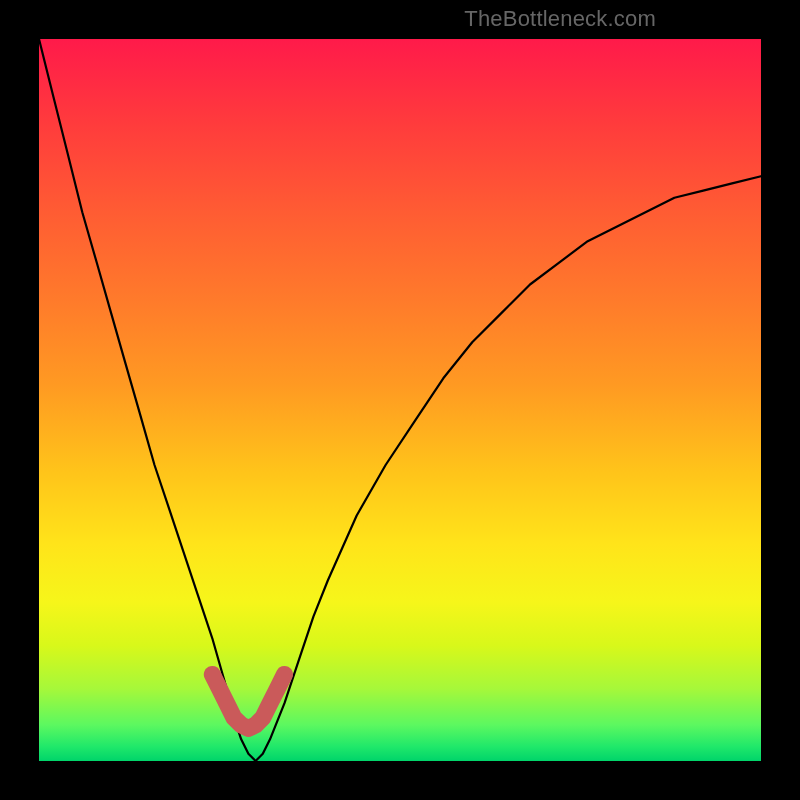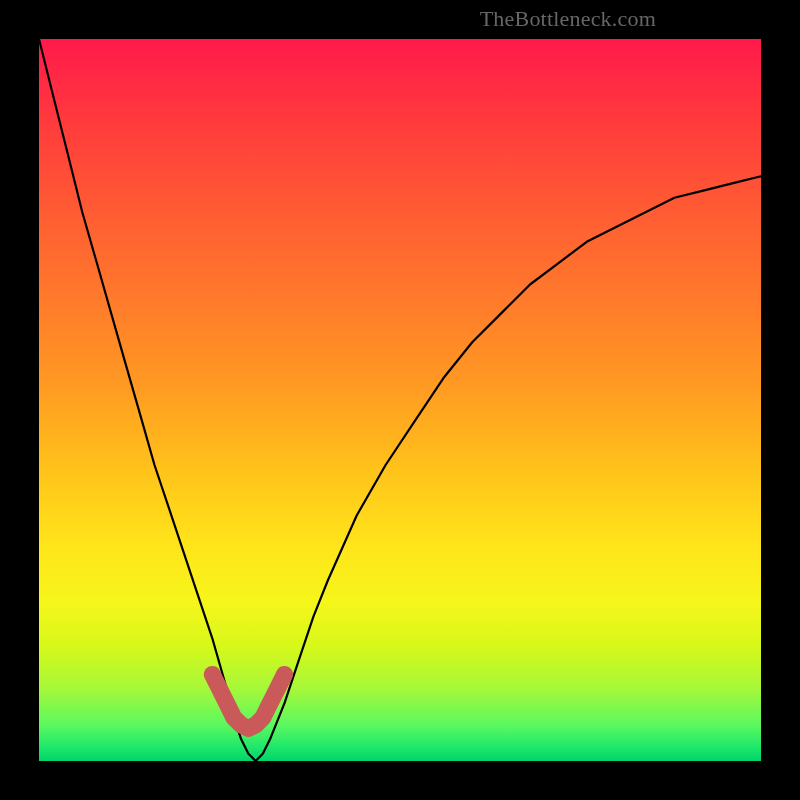--- a/index.html
+++ b/index.html
@@ -11,21 +11,20 @@
     overflow: hidden;
     font-family: Arial, Helvetica, sans-serif;
   }
   .frame {
     position: absolute;
     left: 0;
     top: 0;
     width: 668px;
     height: 800px;
     background: #000;
-    font-family: Liberation Serif, serif;
   }
   .plot-area {
     position: absolute;
     left: 39px;
     top: 39px;
     width: 722px;
     height: 722px;
     
     background: linear-gradient(
       to bottom,

